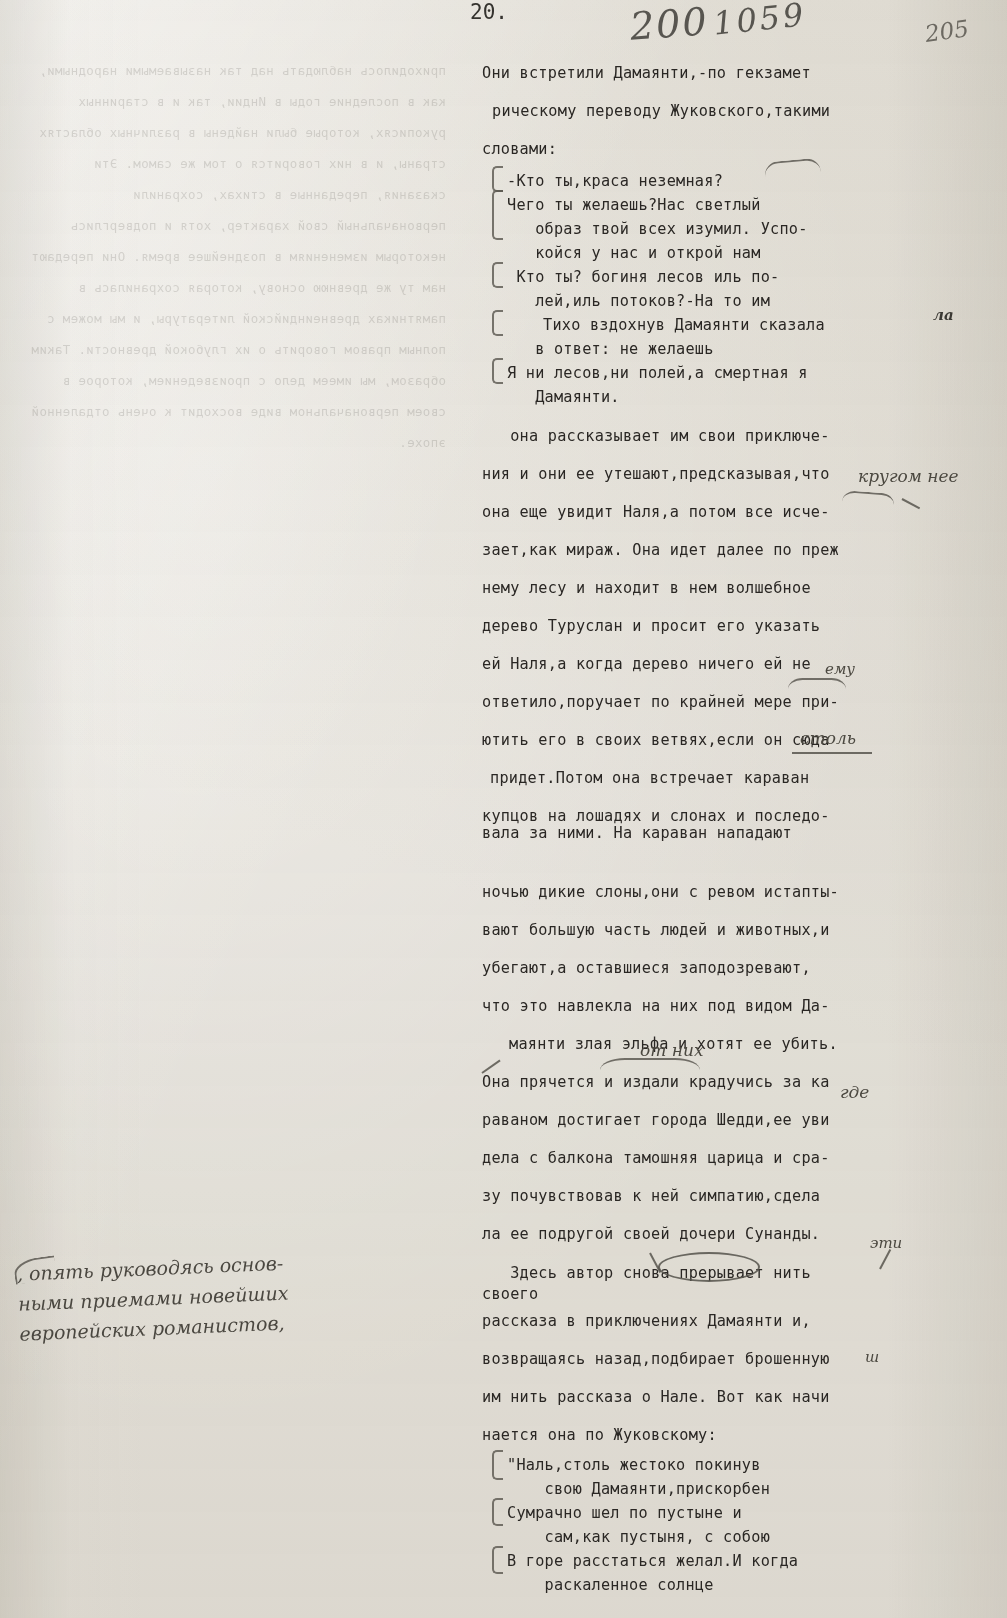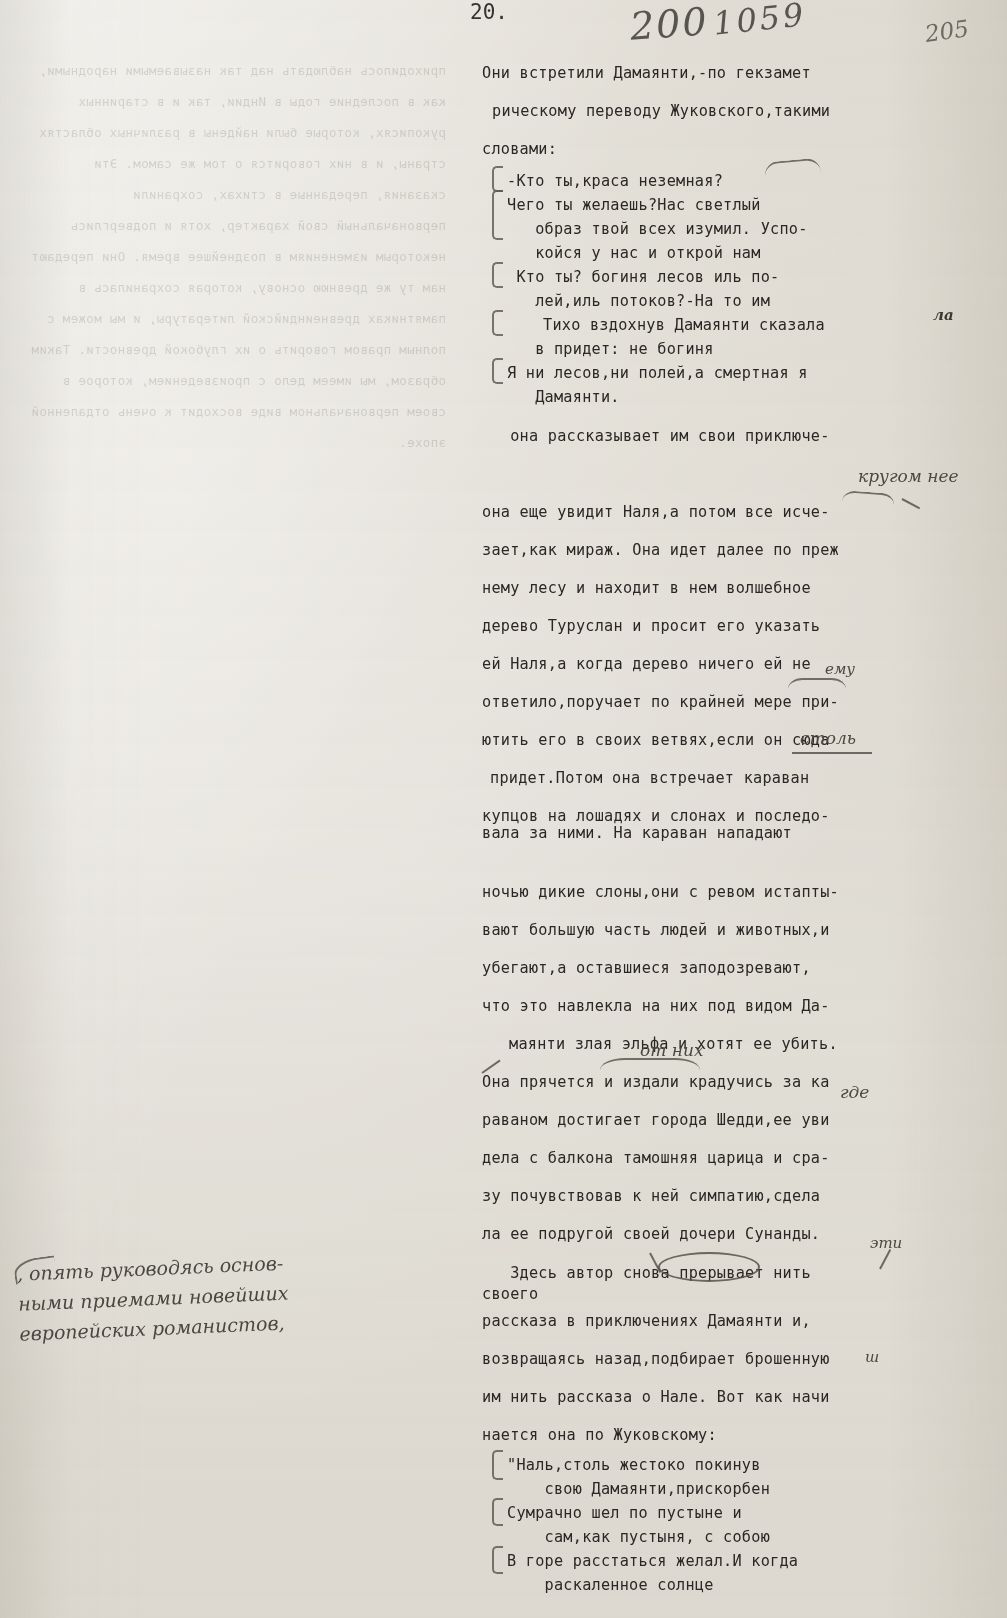--- a/index.html
+++ b/index.html
@@ -213,33 +213,34 @@
     <div class="para" style="left:12px; top:52px;">Они встретили Дамаянти,-по гекзамет</div>
     <div class="para" style="left:12px; top:128px;">словами:</div>
 
     <div class="verse" style="left:37px; top:168px;">-Кто ты,краса неземная?</div>
     <div class="verse" style="left:37px; top:192px;">Чего ты желаешь?Нас светлый</div>
     <div class="verse" style="left:37px; top:216px;">   образ твой всех изумил. Успо-</div>
     <div class="verse" style="left:37px; top:240px;">   койся у нас и открой нам</div>
     <div class="verse" style="left:37px; top:264px;"> Кто ты? богиня лесов иль по-</div>
     <div class="verse" style="left:37px; top:288px;">   лей,иль потоков?-На то им</div>
     <div class="verse" style="left:37px; top:312px;margin-left:36px;">Тихо вздохнув Дамаянти сказала</div>
-    <div class="verse" style="left:37px; top:336px;">   в придет: не богиня</div>
+    <div class="verse" style="left:37px; top:336px;">   в ответ: не желаешь</div>
     <div class="verse" style="left:37px; top:360px;">Я ни лесов,ни полей,а смертная я</div>
     <div class="verse" style="left:37px; top:384px;">   Дамаянти.</div>
 
     <div class="bracket" style="left:22px; top:166px; height:22px;"></div>
     <div class="bracket" style="left:22px; top:190px; height:46px;"></div>
     <div class="bracket" style="left:22px; top:262px; height:22px;"></div>
     <div class="bracket" style="left:22px; top:310px; height:22px;"></div>
     <div class="bracket" style="left:22px; top:358px; height:22px;"></div>
     <div class="swoop" style="left:295px; top:160px; width:56px; height:26px; transform:rotate(-5deg);"></div>
     <span class="hand hand-sm" style="left:463px; top:306px; font-weight:bold; color:#3a3833;text-align:right;">ла</span>
 
     <div class="para" style="left:12px; top:415px;">   она рассказывает им свои приключе-</div>
+    <div class="para" style="left:12px; top:453px;">ния и они ее утешают,предсказывая,что</div>
     <div class="para" style="left:12px; top:491px;">она еще увидит Наля,а потом все исче-</div>
     <div class="para" style="left:12px; top:529px;">зает,как мираж. Она идет далее по преж</div>
     <div class="para" style="left:12px; top:567px;">нему лесу и находит в нем волшебное</div>
     <div class="para" style="left:12px; top:605px;">дерево Туруслан и просит его указать</div>
     <div class="para" style="left:12px; top:643px;">ей Наля,а когда дерево ничего ей не</div>
     <div class="para" style="left:12px; top:681px;">ответило,поручает по крайней мере при-</div>
     <div class="para" style="left:12px; top:719px;">ютить его в своих ветвях,если он сюда</div>
     <div class="para" style="left:12px; top:757px;margin-left:8px;">придет.Потом она встречает караван</div>
     <div class="para" style="left:12px; top:795px;">купцов на лошадях и слонах и последо-</div>
     <div class="para" style="left:12px; top:812px;">вала за ними. На караван нападают</div>

